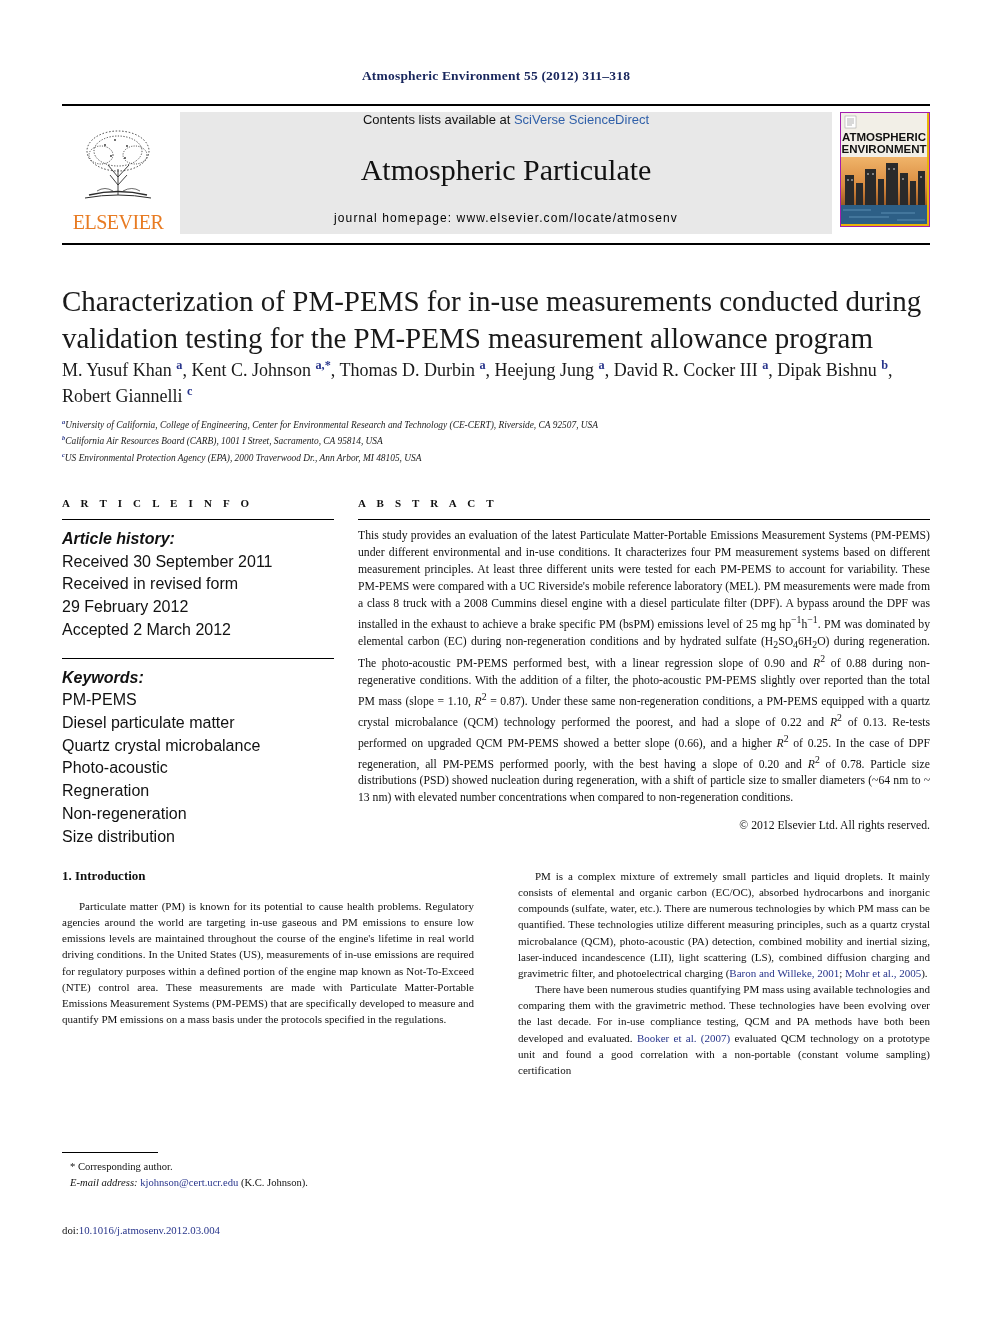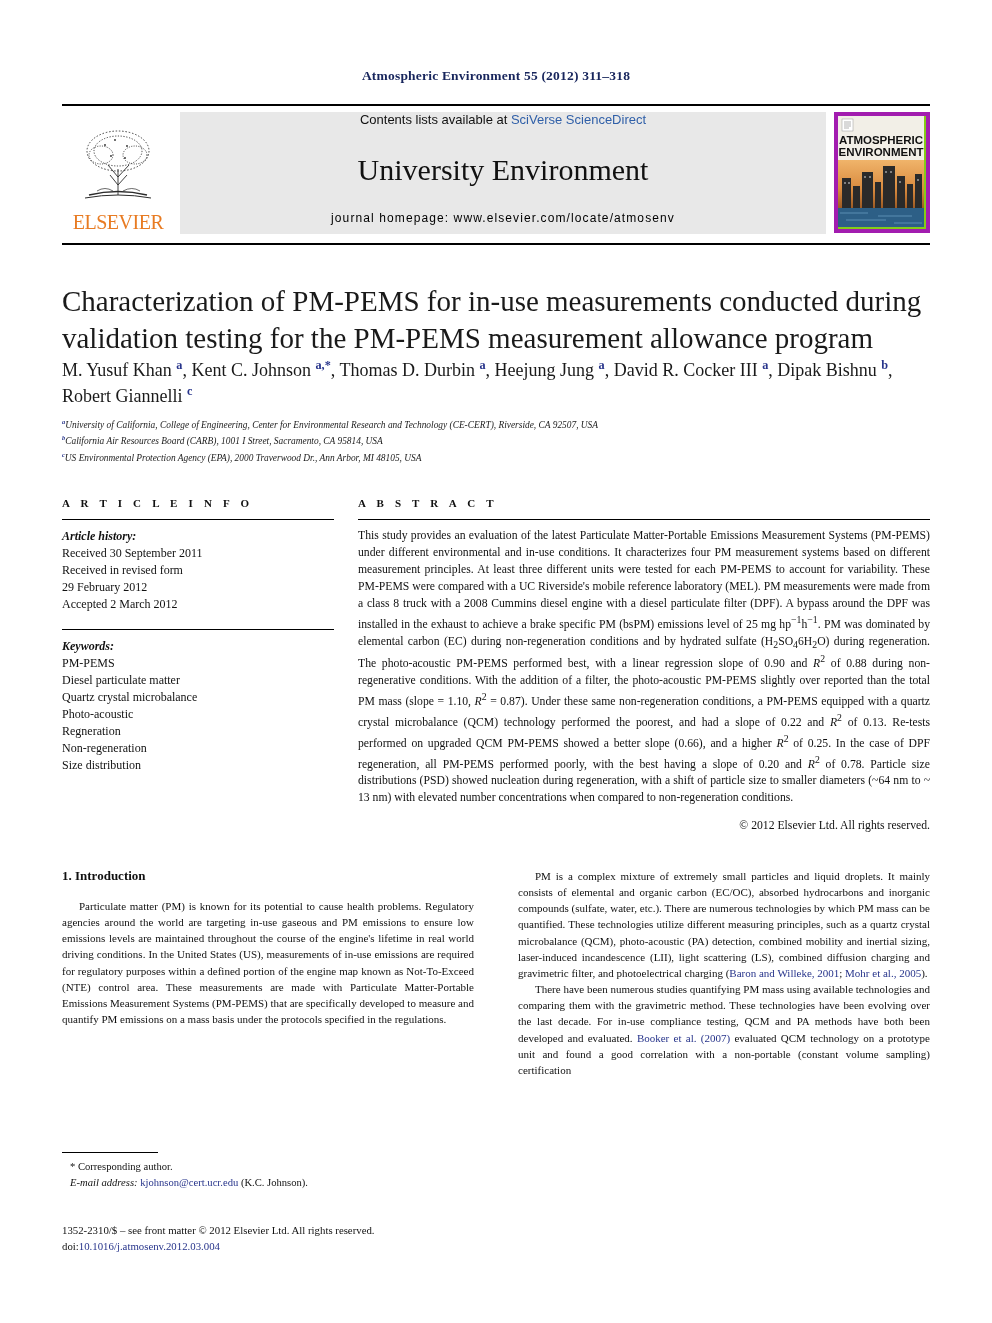--- a/index.html
+++ b/index.html
@@ -95,24 +95,24 @@
   .homepage-line {
     font-family: "Liberation Sans", sans-serif;
     font-size: 12px;
     color: #000000;
     letter-spacing: 1.1px;
   }
   .cover-thumb {
     flex: 0 0 88px;
     width: 88px;
     height: 113px;
-    border: 4px solid #a21caf;
+    border: 1px solid #a21caf;
     position: relative;
     overflow: hidden;
-    background: #84cc16;
+    background: #eab308;
   }
 
   
   .title-rule {
     position: absolute;
     top: 243px;
     left: 62px;
     width: 868px;
     border-top: 2.5px solid #000;
   }
@@ -178,22 +178,22 @@
     font-size: 11px;
     letter-spacing: 4.2px;
     color: #111;
     margin-bottom: 10px;
   }
   .hr-thin {
     border-top: 1.6px solid #000;
     margin: 0 0 8px 0;
   }
   .info-block {
-    font-family: Liberation Serif, serif;
-    font-size: 12px;
+    font-family: Liberation Sans, sans-serif;
+    font-size: 16px;
     line-height: 1.42;
     color: #111;
   }
   .info-block .lead {
     font-style: italic;
     font-weight: bold;
   }
   .kw-gap { height: 16px; }
   .abstract-body {
     font-family: "Liberation Serif", serif;
@@ -304,21 +304,21 @@
           <circle cx="50" cy="33" r="0.9"></circle>
         </g>
       </svg>
       <div class="elsevier-word">ELSEVIER</div>
     </div>
 
     <div class="masthead-center">
       <div class="contents-line">
         <span>Contents lists available at </span><span class="sd-link">SciVerse ScienceDirect</span>
       </div>
-      <div class="journal-name">University Environment</div>
+      <div class="journal-name">Atmospheric Particulate</div>
       <div class="homepage-line">journal homepage: www.elsevier.com/locate/atmosenv</div>
     </div>
 
     <div class="cover-thumb">
       <svg width="86" height="111" viewBox="0 0 86 111">
         <rect x="0" y="0" width="86" height="111" fill="#f2efe7"></rect>
         <rect x="4" y="3" width="11" height="12" fill="#ffffff" stroke="#999" stroke-width="0.5"></rect>
         <g stroke="#666" stroke-width="0.5">
           <line x1="6" y1="6" x2="13" y2="6"></line>
             <line x1="6" y1="8" x2="13" y2="8"></line>
@@ -427,19 +427,18 @@
     <div class="footnote-rule"></div>
     <div class="fn-line">* Corresponding author.</div>
     <div class="fn-line">
       <span class="fn-email-label">E-mail address:</span>
       <span class="email-link">kjohnson@cert.ucr.edu</span>
       <span>(K.C. Johnson).</span>
     </div>
   </div>
 
   <div class="footer-block">
-    <div>1352-2310/$ – see front matter © 2012 Elsevier Ltd. All rights reserved.</div>
     <div>
       <span>doi:</span><span class="doi-link">10.1016/j.atmosenv.2012.03.004</span>
     </div>
   </div>
 
 </div>
 
 </body></html>

